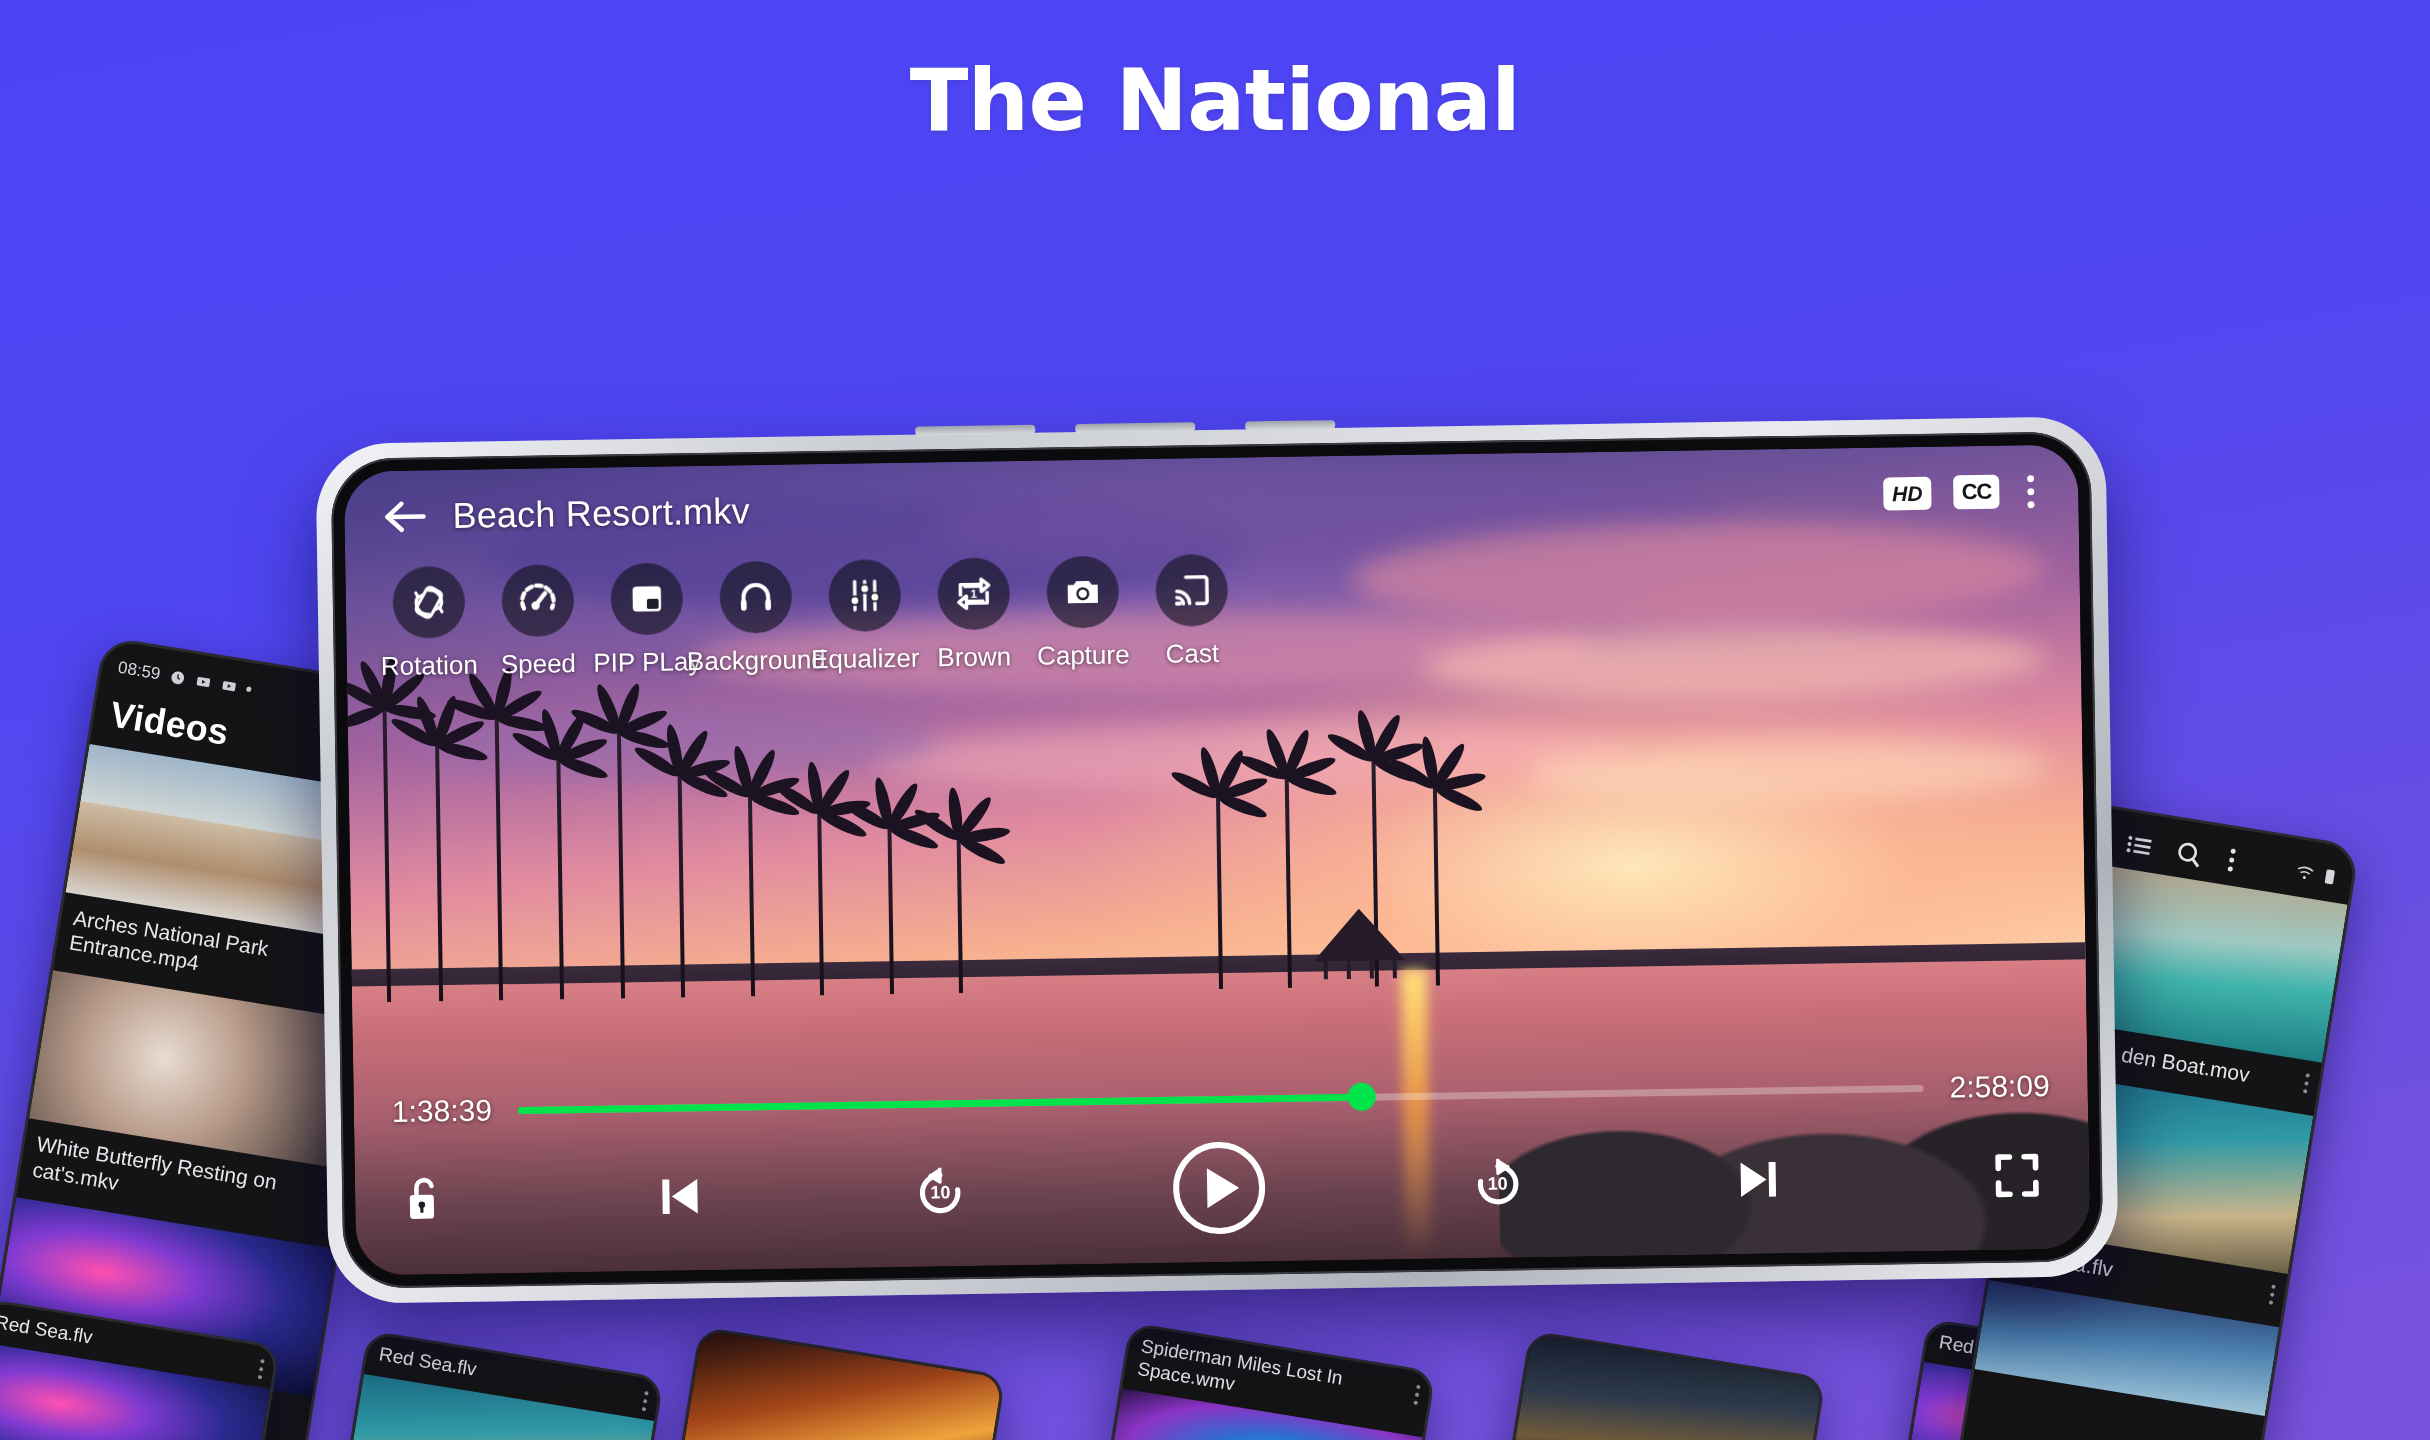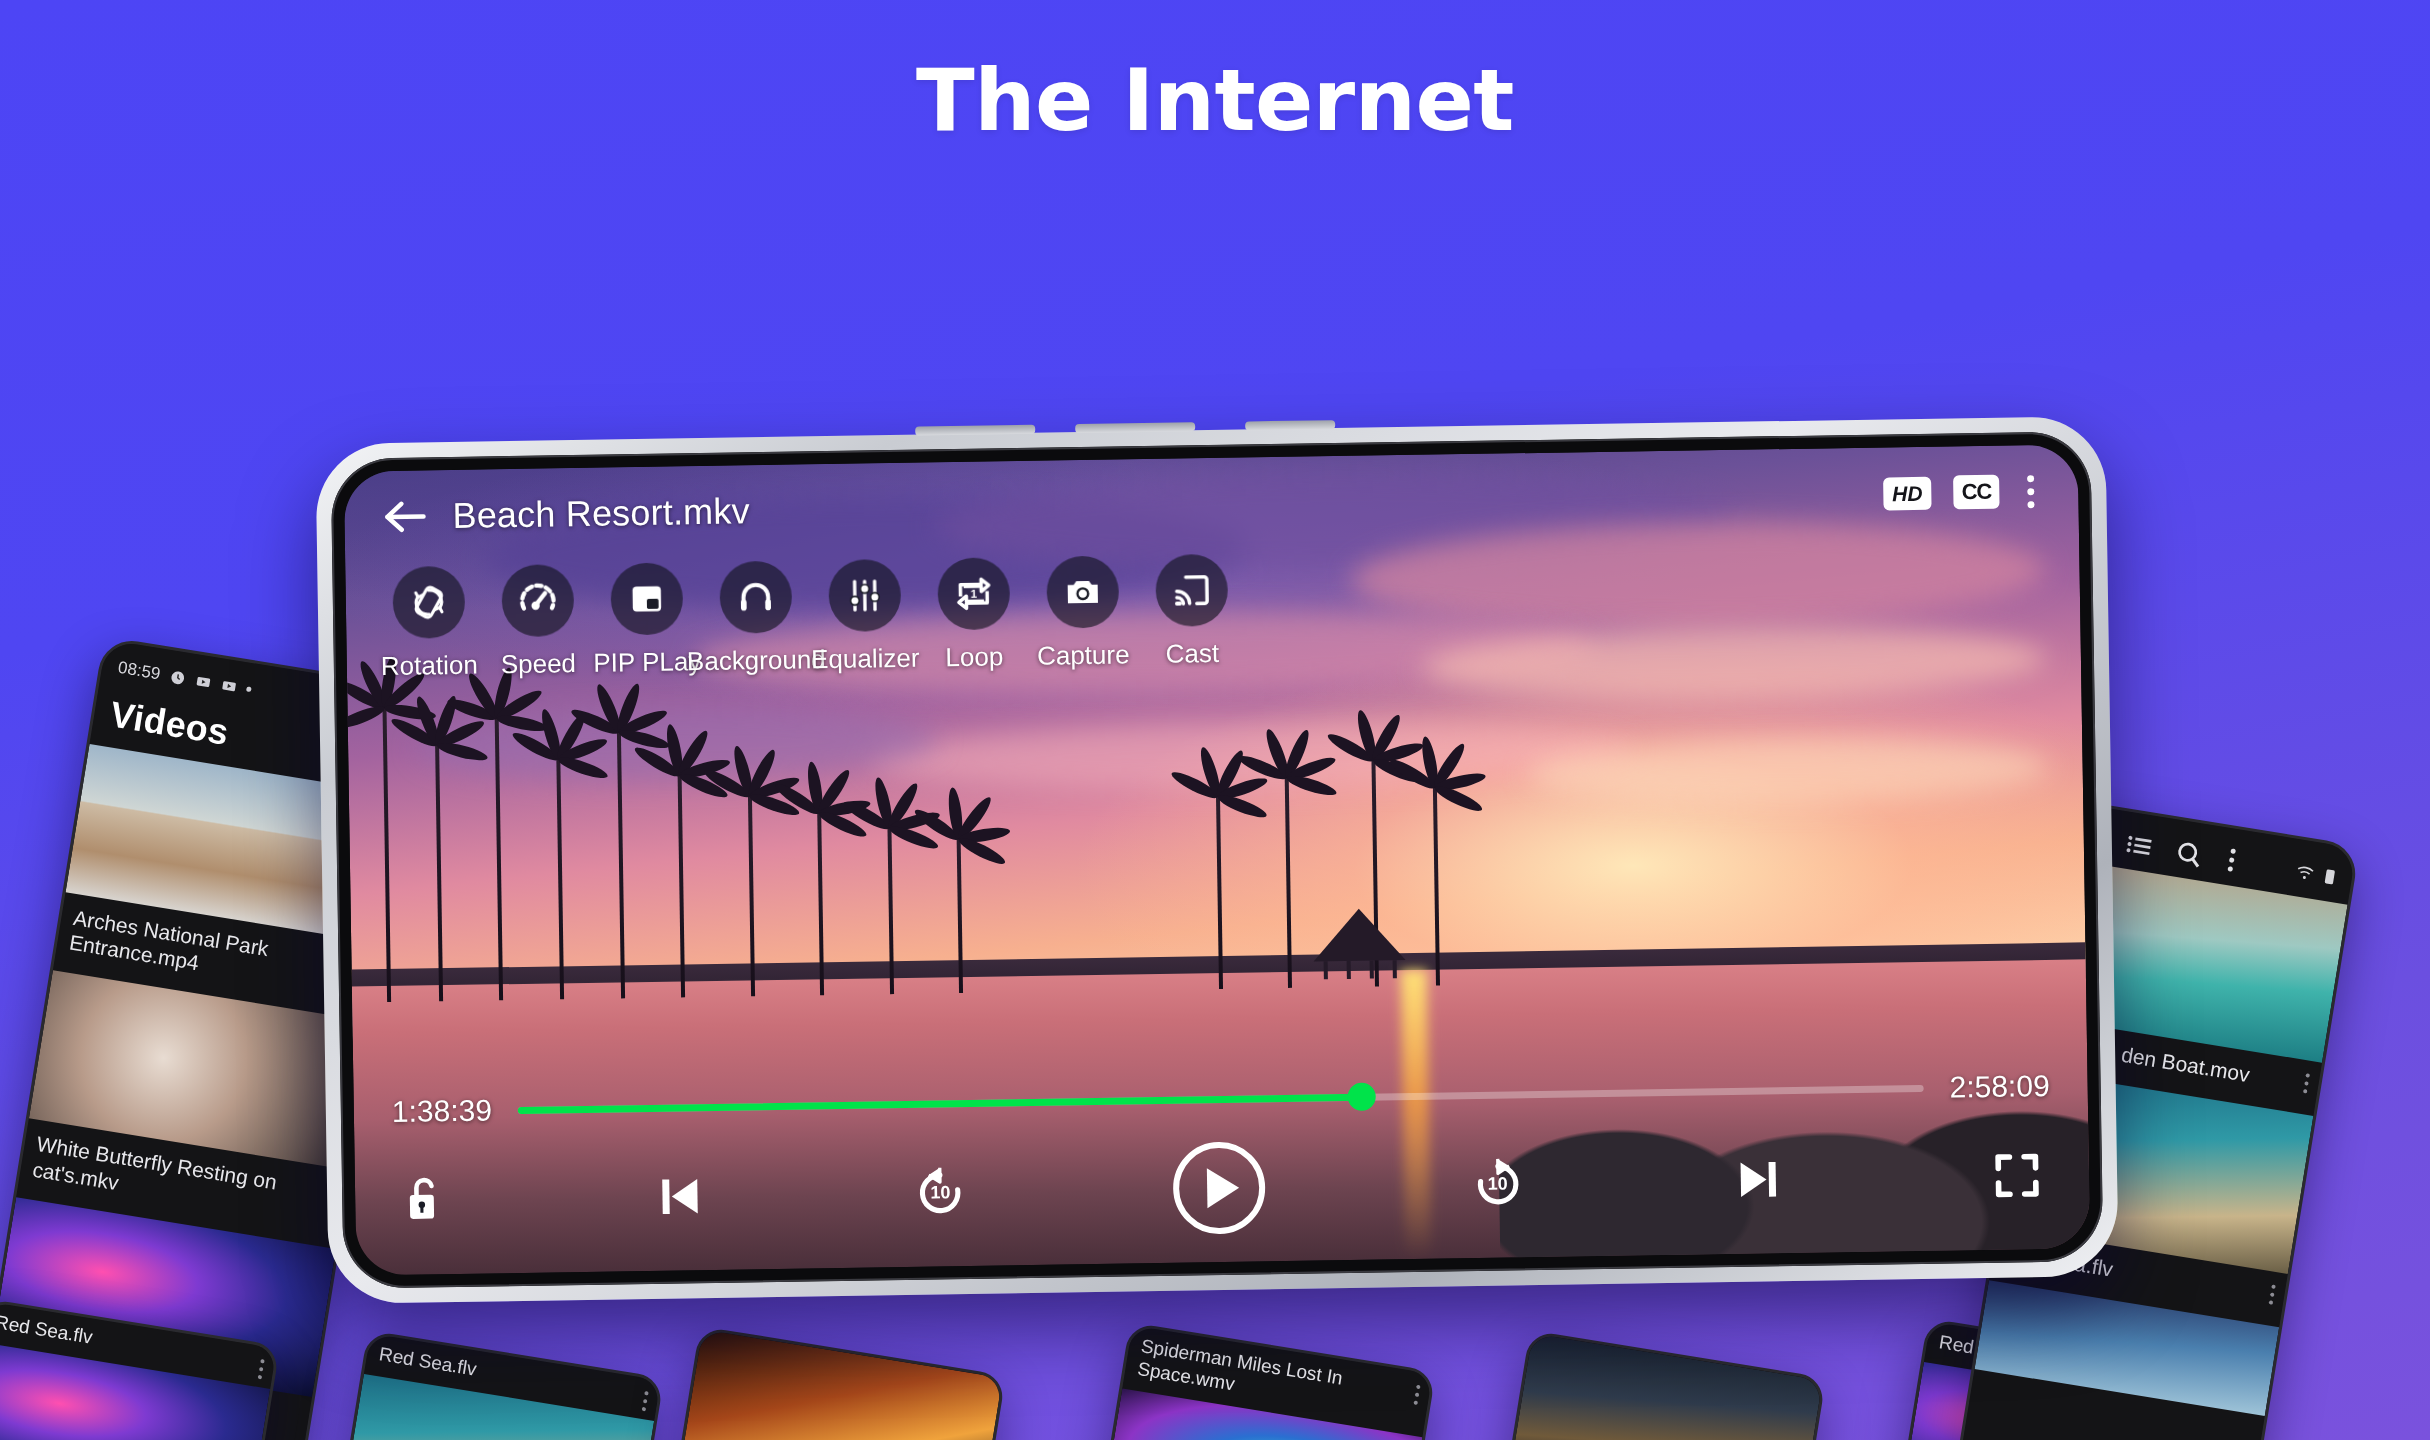--- a/index.html
+++ b/index.html
@@ -203,21 +203,21 @@
   .playtri{ width:0; height:0; border-left:32px solid #fff;
             border-top:20px solid transparent; border-bottom:20px solid transparent;
             margin-left:8px; }
   .skipnum{ position:absolute; font-size:18px; color:#fff; font-weight:bold; }
   svg{ display:block; }
 </style>
 </head>
 <body>
 
 <div class="headline">
-  <span class="l2">The Internet</span>
+  <span class="l2">The National</span>
 </div>
 
 <div class="bgphone" id="bg-left">
   <div class="scr">
     <div class="statusbar">
       <span>08:59</span>
       <svg width="17" height="17" viewBox="0 0 24 24">
         <circle cx="12" cy="12" r="9" fill="#cfcfd6"></circle>
           <path d="M12 7v5l3 2" stroke="#222" stroke-width="2" fill="none"></path>
       </svg>
@@ -644,21 +644,21 @@
         </div>
 
         <div class="feat">
           <div class="circ">
               <svg width="40" height="40" viewBox="0 0 24 24">
             <path d="M6 7.5h10.5v3.2L21 7 16.5 3.4v3.1H4v7" fill="none" stroke="#fff" stroke-width="2.1" stroke-linejoin="round"></path>
             <path d="M18 16.5H7.5v-3.2L3 17l4.5 3.6v-3.1H20v-7" fill="none" stroke="#fff" stroke-width="2.1" stroke-linejoin="round"></path>
             <text x="12" y="14.6" font-size="7" fill="#fff" text-anchor="middle" font-family="'Liberation Sans',sans-serif" font-weight="bold">1</text>
           </svg>
             </div>
-          <div class="flabel">Loop</div>
+          <div class="flabel">Brown</div>
         </div>
 
         <div class="feat">
           <div class="circ">
               <svg width="40" height="40" viewBox="0 0 24 24">
             <path d="M3 7.6h3.6l1.6-2.2h7.6l1.6 2.2H21v11H3z" fill="#fff"></path>
             <circle cx="12" cy="13" r="3.9" fill="#1b1d27"></circle>
             <circle cx="12" cy="13" r="2.5" fill="#fff"></circle>
           </svg>
             </div>

